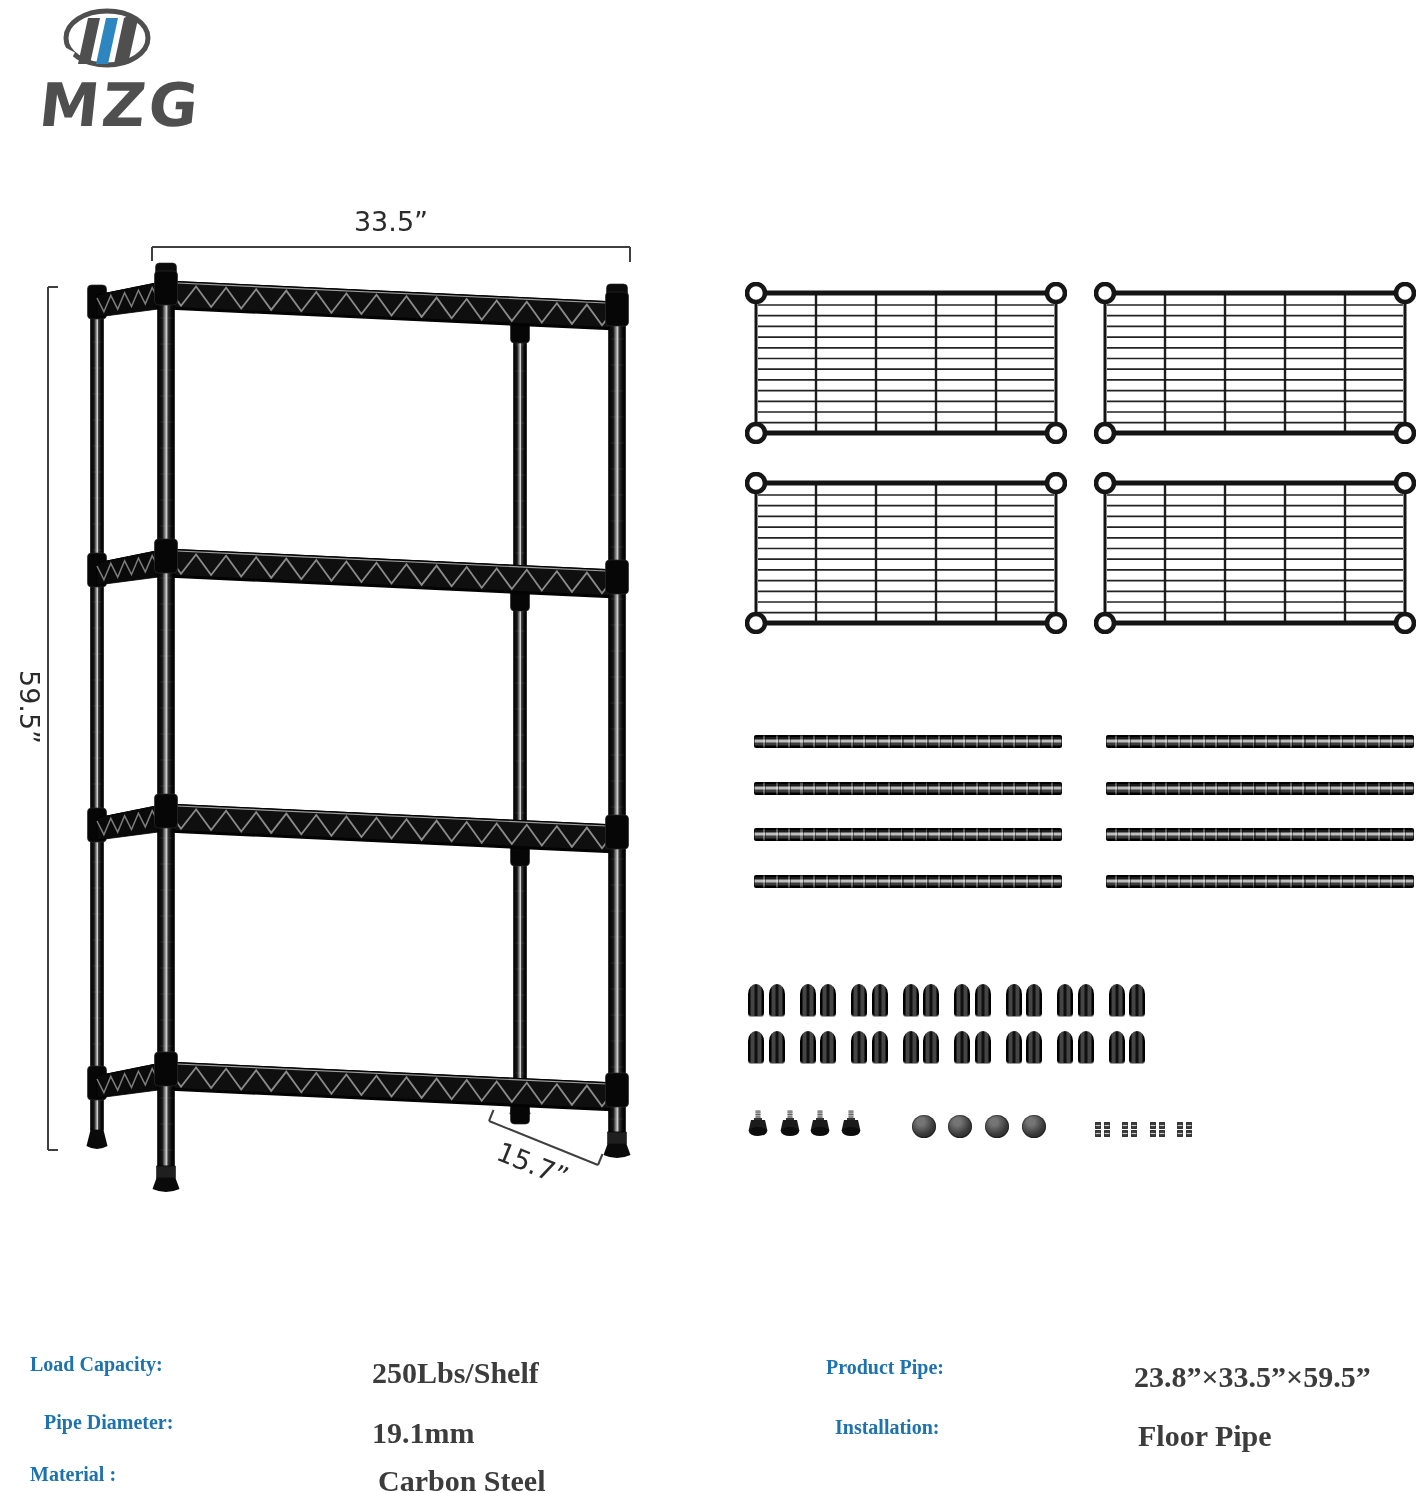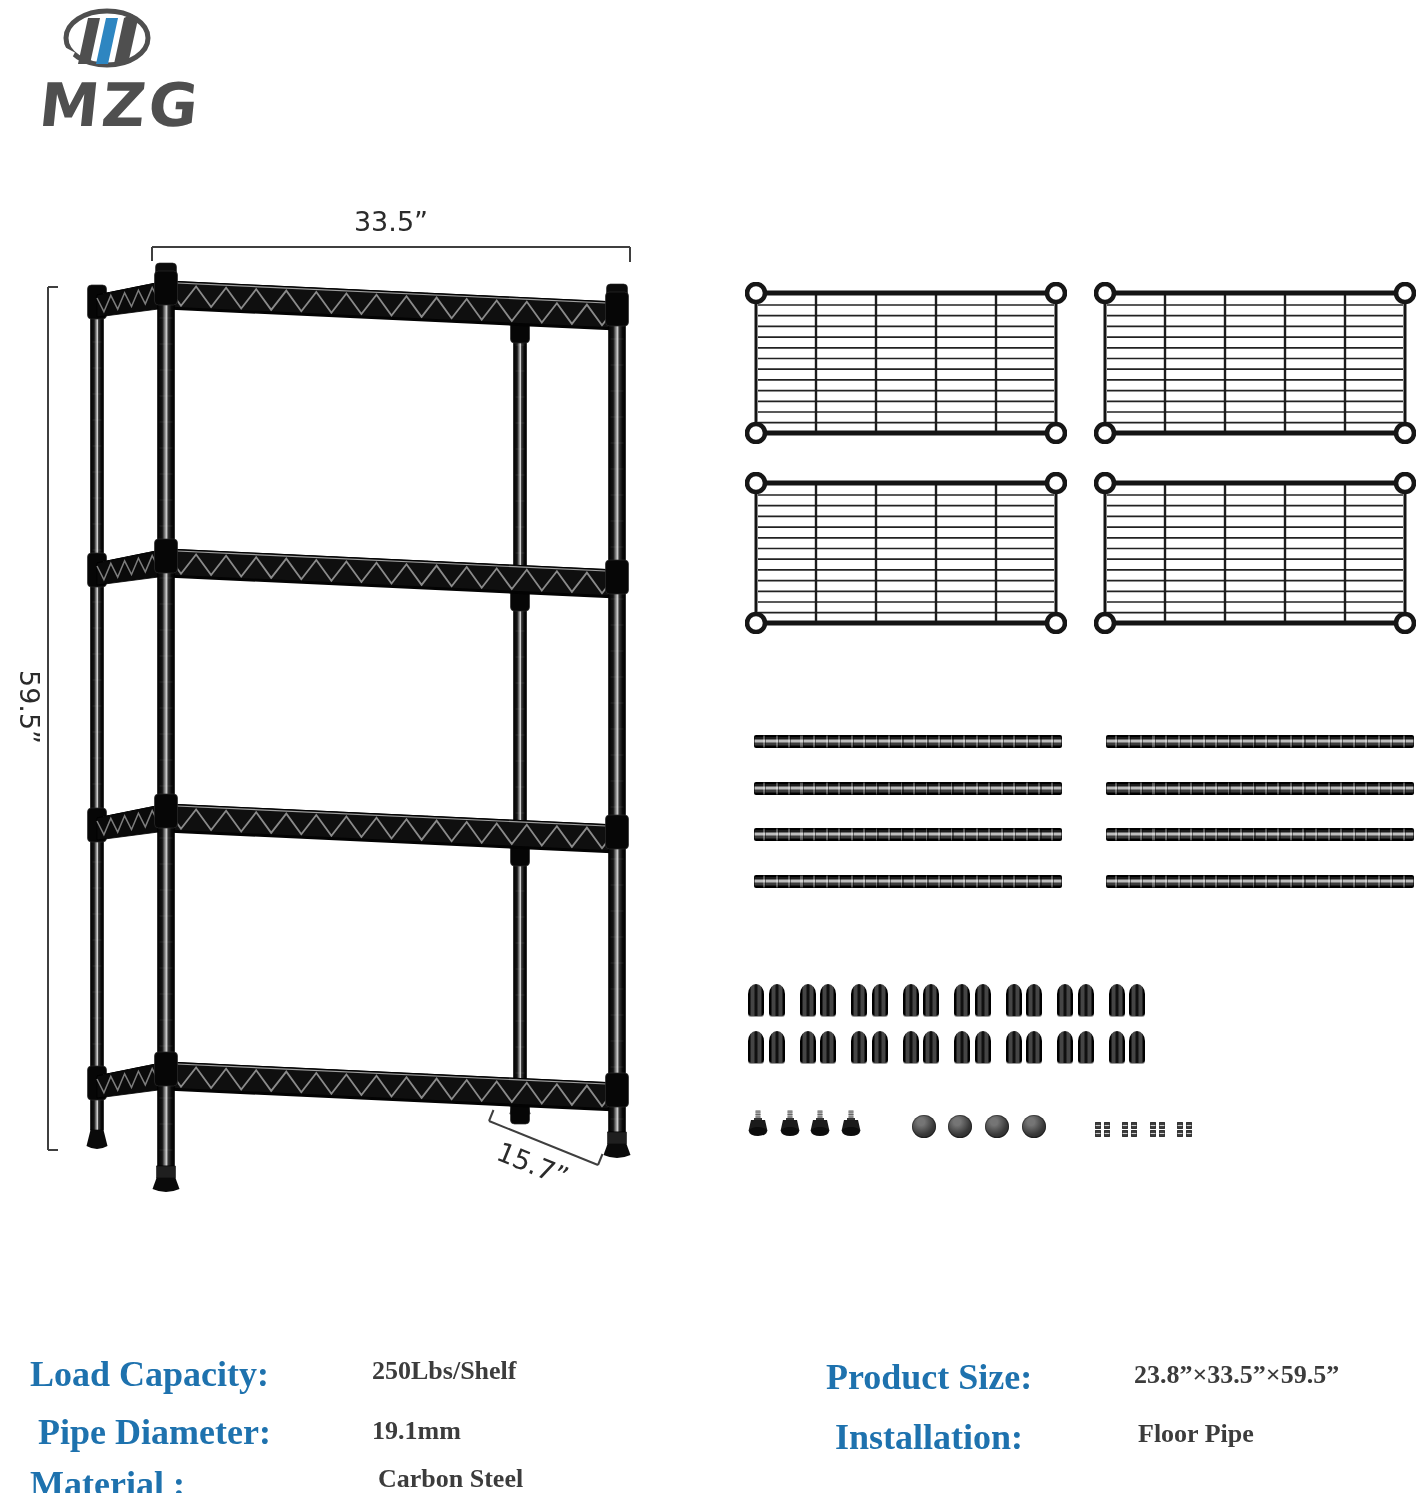--- a/index.html
+++ b/index.html
@@ -4,23 +4,23 @@
 <style>
   html,body{margin:0;padding:0;background:#fff;}
   .page{position:relative;width:1417px;height:1493px;background:#fff;overflow:hidden;
         font-family:"Liberation Sans",sans-serif;}
   svg{display:block;}
   .abs{position:absolute;}
   .logo{position:absolute;left:28px;top:6px;}
   .rack{position:absolute;left:0;top:0;}
   
   .spec-label{position:absolute;font-family:"Liberation Serif",serif;font-weight:bold;
-              font-size:36px;color:var(--spec-label,#1e72ae);white-space:nowrap;}
+              font-size:20px;color:var(--spec-label,#1e72ae);white-space:nowrap;}
   .spec-value{position:absolute;font-family:"Liberation Serif",serif;font-weight:bold;
-              font-size:26px;color:var(--spec-value,#3c3c3c);white-space:nowrap;}
+              font-size:30px;color:var(--spec-value,#3c3c3c);white-space:nowrap;}
   
   .grid-part{position:absolute;}
   .pole{position:absolute;width:308px;height:13px;border-radius:2px;
         background-image:
           repeating-linear-gradient(90deg, rgba(255,255,255,0) 0 9px, rgba(255,255,255,0.30) 9px 11px, rgba(0,0,0,0.45) 11px 12.5px),
           linear-gradient(180deg,#000 0 2px,#1c1c1c 2px 4px,#bdbdbd 5px 7px,#3c3c3c 8px 10px,#000 11px 13px);
         box-shadow:0 0 0 1px rgba(0,0,0,.55) inset;}
   .sleeve{position:absolute;width:16px;height:32px;
         border-radius:8px 8px 3px 3px / 10px 10px 3px 3px;
         background:linear-gradient(90deg,#000 0 2px,#454545 3px 6px,#101010 7px 9px,#454545 10px 13px,#000 14px 16px);
@@ -543,22 +543,22 @@
       <div class="screw-cluster" style="left: 1177px; top: 1122px;">
         <div class="screw-dot"></div>
         <div class="screw-dot"></div>
         <div class="screw-dot"></div>
         <div class="screw-dot"></div>
       </div>
     </div>
 
   <div class="spec-label" style="left:30px;top:1353px">Load Capacity:</div>
   <div class="spec-value" style="left:372px;top:1356px">250Lbs/Shelf</div>
-  <div class="spec-label" style="left:38px;top:1411px">Pipe Diameter:</div>
+  <div class="spec-label" style="left:44px;top:1411px">Pipe Diameter:</div>
   <div class="spec-value" style="left:372px;top:1416px">19.1mm</div>
   <div class="spec-label" style="left:30px;top:1463px">Material :</div>
   <div class="spec-value" style="left:378px;top:1464px">Carbon Steel</div>
-  <div class="spec-label" style="left:826px;top:1356px">Product Size:</div>
+  <div class="spec-label" style="left:826px;top:1356px">Product Pipe:</div>
   <div class="spec-value" style="left:1134px;top:1360px">23.8”×33.5”×59.5”</div>
   <div class="spec-label" style="left:835px;top:1416px">Installation:</div>
   <div class="spec-value" style="left:1138px;top:1419px">Floor Pipe</div>
 
 </div>
 
 </body></html>

